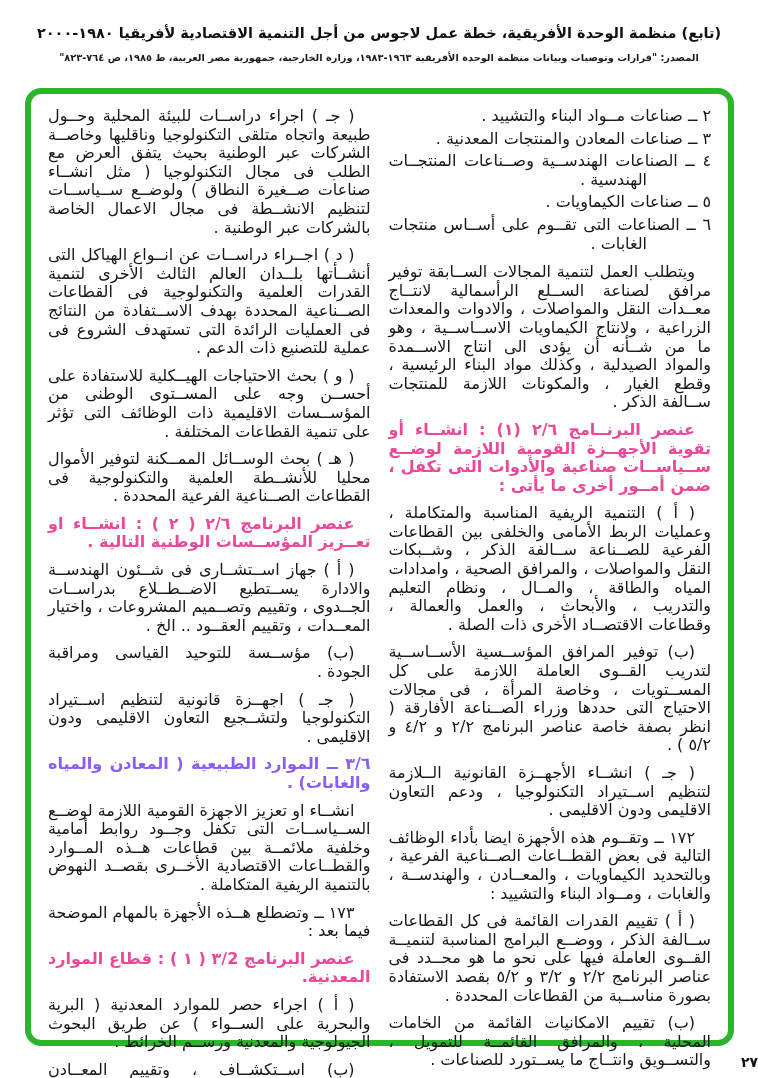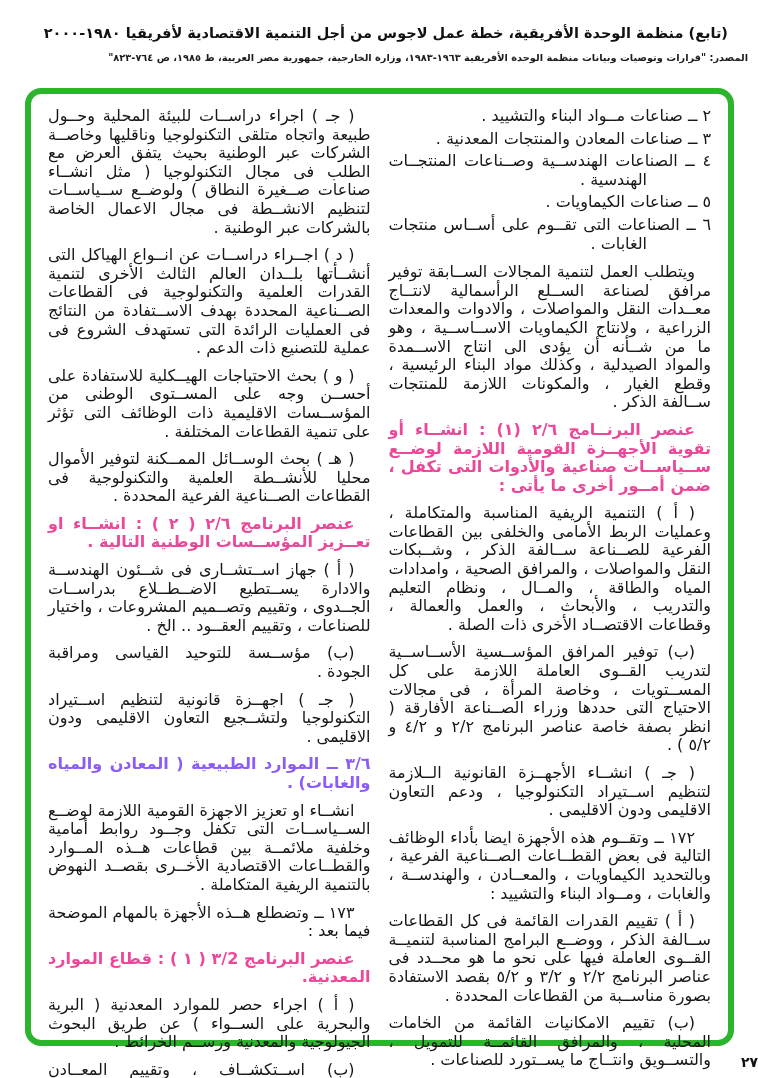--- a/index.html
+++ b/index.html
@@ -6,21 +6,21 @@
   .screen{
     position:relative;
     width:758px;height:1078px;
     background:#ffffff;
     font-family:"DejaVu Sans",sans-serif;
     overflow:hidden;
   }
   
   .page-header{
     position:absolute;top:24px;left:0;right:0;
-    direction:rtl;text-align:right;color:#111;
+    direction:rtl;text-align:center;color:#111;
   }
   .page-header .title{
     font-size:14.5px;font-weight:bold;letter-spacing:0;
     margin:0 30px 9px 30px;line-height:1.3;
   }
   .page-header .source{
     font-size:9.8px;font-weight:bold;color:#1c1c1c;
     margin:0 10px;line-height:1.3;
   }
   
@@ -84,21 +84,21 @@
         <p class="para">( أ ) تقييم القدرات القائمة فى كل القطاعات ســالفة الذكر ، ووضــع البرامج المناسبة لتنميــة القــوى العاملة فيها على نحو ما هو محــدد فى عناصر البرنامج ٢/٢ و ٣/٢ و ٥/٢ بقصد الاستفادة بصورة مناســبة من القطاعات المحددة .</p>
         <p class="para">(ب) تقييم الامكانيات القائمة من الخامات المحلية ، والمرافق القائمــة للتمويل ، والتســويق وانتــاج ما يســتورد للصناعات .</p>
       </div>
 
       <div class="col">
         <p class="para">( جـ ) اجراء دراســات للبيئة المحلية وحــول طبيعة واتجاه متلقى التكنولوجيا وناقليها وخاصــة الشركات عبر الوطنية بحيث يتفق العرض مع الطلب فى مجال التكنولوجيا ( مثل انشــاء صناعات صــغيرة النطاق ) ولوضــع ســياســات لتنظيم الانشــطة فى مجال الاعمال الخاصة بالشركات عبر الوطنية .</p>
         <p class="para">( د ) اجــراء دراســات عن انــواع الهياكل التى أنشــأتها بلــدان العالم الثالث الأخرى لتنمية القدرات العلمية والتكنولوجية فى القطاعات الصــناعية المحددة بهدف الاســتفادة من النتائج فى العمليات الرائدة التى تستهدف الشروع فى عملية للتصنيع ذات الدعم .</p>
         <p class="para">( و ) بحث الاحتياجات الهيــكلية للاستفادة على أحســن وجه على المســتوى الوطنى من المؤســسات الاقليمية ذات الوظائف التى تؤثر على تنمية القطاعات المختلفة .</p>
         <p class="para">( هـ ) بحث الوســائل الممــكنة لتوفير الأموال محليا للأنشــطة العلمية والتكنولوجية فى القطاعات الصــناعية الفرعية المحددة .</p>
         <p class="heading">عنصر البرنامج ٢/٦ ( ٢ ) : انشــاء او تعــزيز المؤســسات الوطنية التالية .</p>
-        <p class="para">( أ ) جهاز اســتشــارى فى شــئون الهندســة والادارة يســتطيع الاضــطــلاع بدراســات الجــدوى ، وتقييم وتصــميم المشروعات ، واختيار للصناعات ، وتقييم العقــود .. الخ .</p>
+        <p class="para">( أ ) جهاز اســتشــارى فى شــئون الهندســة والادارة يســتطيع الاضــطــلاع بدراســات الجــدوى ، وتقييم وتصــميم المشروعات ، واختيار المعــدات ، وتقييم العقــود .. الخ .</p>
         <p class="para">(ب) مؤســسة للتوحيد القياسى ومراقبة الجودة .</p>
         <p class="para">( جـ ) اجهــزة قانونية لتنظيم اســتيراد التكنولوجيا ولتشــجيع التعاون الاقليمى ودون الاقليمى .</p>
         <p class="heading-flush">٣/٦ ــ الموارد الطبيعية ( المعادن والمياه والغابات) .</p>
         <p class="para">انشــاء او تعزيز الاجهزة القومية اللازمة لوضــع الســياســات التى تكفل وجــود روابط أمامية وخلفية ملائمــة بين قطاعات هــذه المــوارد والقطــاعات الاقتصادية الأخــرى بقصــد النهوض بالتنمية الريفية المتكاملة .</p>
         <p class="para">١٧٣ ــ وتضطلع هــذه الأجهزة بالمهام الموضحة فيما بعد :</p>
         <p class="heading">عنصر البرنامج ٣/2 ( ١ ) : قطاع الموارد المعدنية.</p>
         <p class="para">( أ ) اجراء حصر للموارد المعدنية ( البرية والبحرية على الســواء ) عن طريق البحوث الجيولوجية والمعدنية ورســم الخرائط .</p>
         <p class="para">(ب) اســتكشــاف ، وتقييم المعــادن واســتخراجها وتســويقها .</p>
       </div>
 

